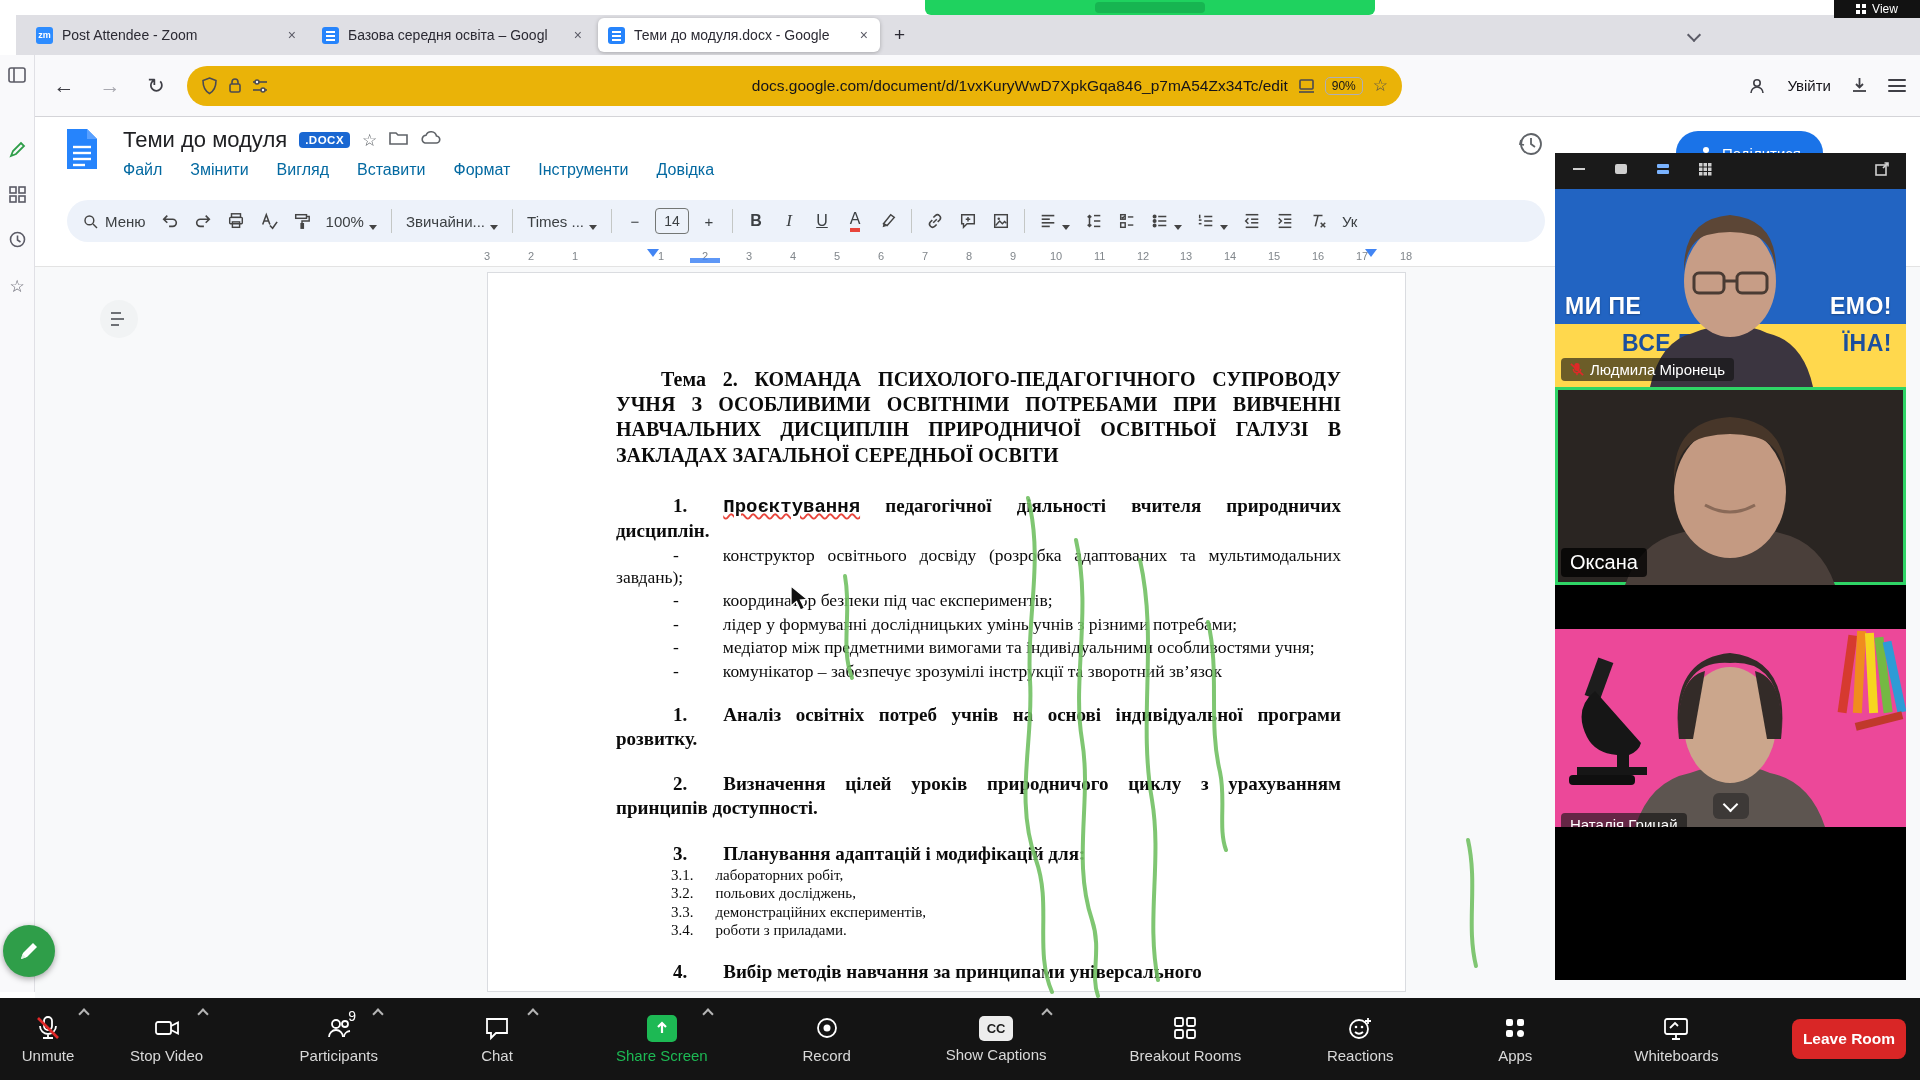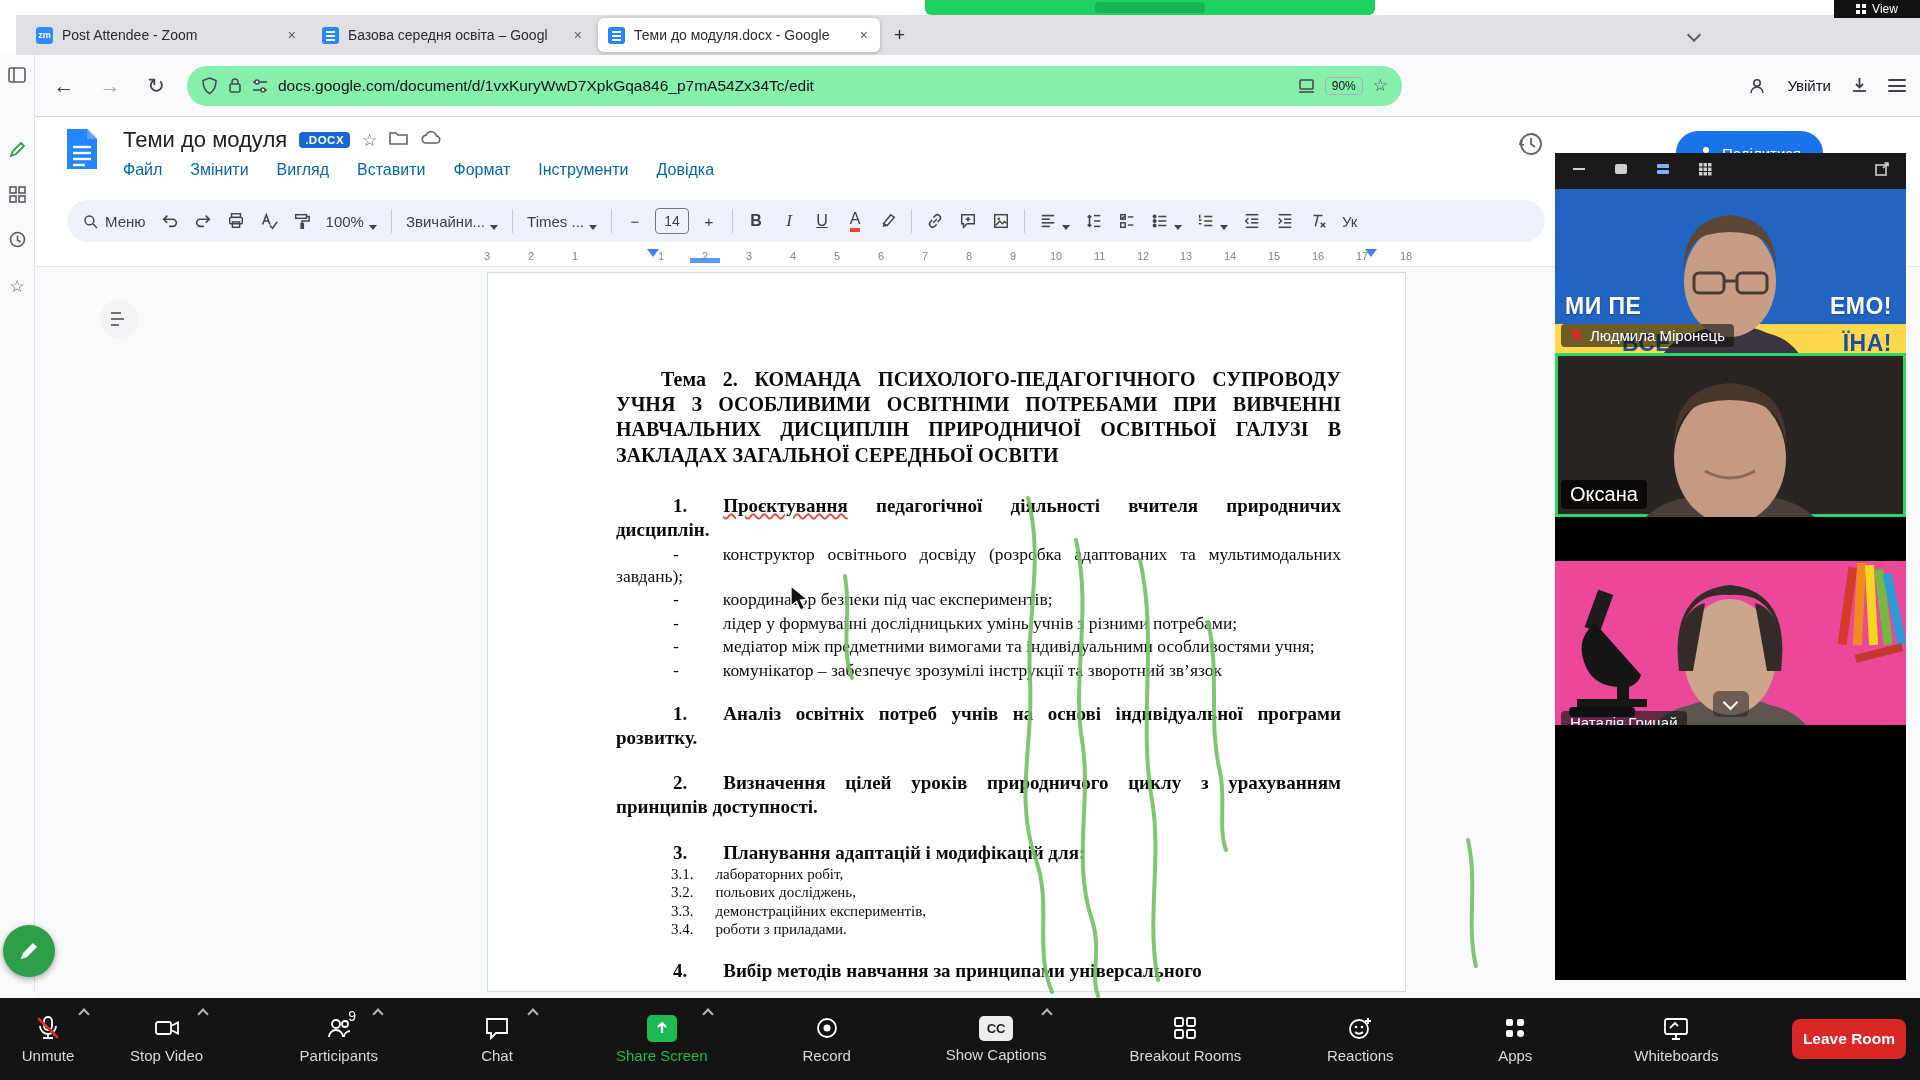--- a/index.html
+++ b/index.html
@@ -33,22 +33,22 @@
   .fav-doc:before { content:""; position:absolute; left:4px; top:4px; width:9px; height:2px; background:#fff; box-shadow:0 4px 0 #fff, 0 8px 0 #fff; }
   .new-tab { font-size:19px; color:#2b2a33; padding:0 10px; }
   .tab-chevron { position:absolute; left:1689px; top:30px; width:10px; height:10px;
     border-right:2px solid #5b5b66; border-bottom:2px solid #5b5b66; transform:rotate(45deg); }
 
   
   .navbar { position:absolute; left:35px; top:55px; width:1885px; height:62px; background:#f9f9fb;
     border-bottom:1px solid #d4d4d8; display:flex; align-items:center; padding:0 14px; gap:16px; }
   .nav-btn { font-size:21px; color:#3f3f46; width:30px; text-align:center; }
   .nav-btn.dim { color:#a9a9b0; }
-  .urlbar { width:1215px; height:40px; background:#86efac; border-radius:20px; display:flex;
-    align-items:center; gap:10px; padding:0 14px; font-size:15.5px; color:#15141a; }
+  .urlbar { width:1215px; height:40px; background:#eab308; border-radius:20px; display:flex;
+    align-items:center; gap:10px; padding:0 14px; font-size:15.5px; color:#15141a;text-align:right; }
   .url-text { flex:1; white-space:nowrap; overflow:hidden; }
   .zoom-pill { border:1px solid #aeaeb7; border-radius:5px; font-size:12px; padding:1px 6px; color:#15141a; }
   .glyph-star { font-size:17px; color:#4a4a52; }
   .nav-right { margin-left:auto; display:flex; align-items:center; gap:20px; }
   .signin { display:flex; align-items:center; gap:21px; font-size:15px; color:#15141a; }
   .burger { width:18px; height:13px; display:flex; flex-direction:column; justify-content:space-between; }
   .burger div { height:2px; background:#3f3f46; border-radius:1px; }
   .mini-svg { display:inline-flex; }
 
   
@@ -99,33 +99,33 @@
   .page-text { padding:94px 64px 0 128px; font-family:"Liberation Serif","DejaVu Serif",serif;
     color:#0b0b0b; text-align:justify; }
   .doc-title { font-size:20px; font-weight:bold; line-height:1.26; text-indent:45px; margin-bottom:26px; }
   .h { font-size:19px; font-weight:bold; line-height:1.27; text-indent:57px; }
   .h .num { padding-right:36px; }
   .mt { margin-top:21px; }
   .b { font-size:17.5px; line-height:1.23; text-indent:57px; margin:2px 0; }
   .b .dash { padding-right:44px; }
   .s { font-size:15px; line-height:1.23; text-indent:55px; }
   .s .snum { padding-right:22px; }
-  .misspell { text-decoration:#e8453c wavy underline; text-decoration-thickness:2px; }
+  .misspell { text-decoration:#e8453c wavy underline; text-decoration-thickness:2px;font-family:Liberation Mono, monospace; }
 
   
   .anno { position:absolute; left:0; top:0; z-index:40; pointer-events:none; }
   .cursor { position:absolute; left:788px; top:584px; z-index:80; pointer-events:none; }
   .fab { position:absolute; left:3px; top:925px; width:52px; height:52px; border-radius:50%;
     background:#2f9e49; z-index:70; display:flex; align-items:center; justify-content:center; box-shadow:0 2px 6px rgba(0,0,0,.35); }
 
   
   .panel { position:absolute; left:1555px; top:153px; width:351px; height:827px; background:#000; z-index:50; overflow:hidden; }
   .panel-head { height:36px; background:#1a1a1a; display:flex; align-items:center; padding:0 16px; gap:26px; }
   .ph-right { margin-left:auto; }
-  .tile { position:relative; width:351px; height:164px; overflow:hidden; }
+  .tile { position:relative; width:351px; height:198px; overflow:hidden; }
   .tile svg.person { position:absolute; left:0; top:0; }
   .vlabel { position:absolute; left:6px; bottom:6px; background:rgba(18,18,18,.62); color:#fff;
     font-size:15px; padding:3px 9px; border-radius:4px; display:flex; align-items:center; gap:6px; z-index:4; white-space:nowrap; }
   .vlabel.big { font-size:20px; background:rgba(0,0,0,.75); bottom:8px; }
   .vlabel.cut { bottom:-9px; }
   .tile1 { background:linear-gradient(#2264c2 0 135px, #ffd84d 135px 100%); }
   .flag-txt { position:absolute; font-weight:bold; font-size:23px; letter-spacing:.5px; z-index:2; }
   .flag-txt.w { color:#fff; text-shadow:0 1px 2px rgba(0,0,0,.3); }
   .flag-txt.b { color:#1b4f9e; }
   .tile2 { background:#cfc6b5; }

